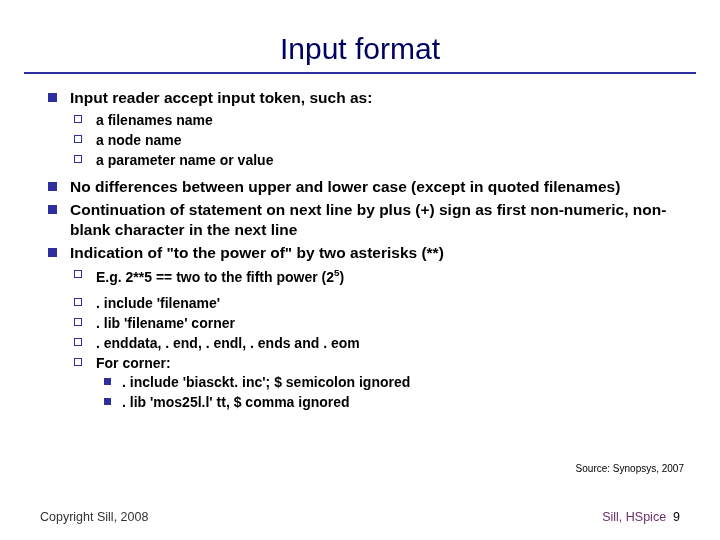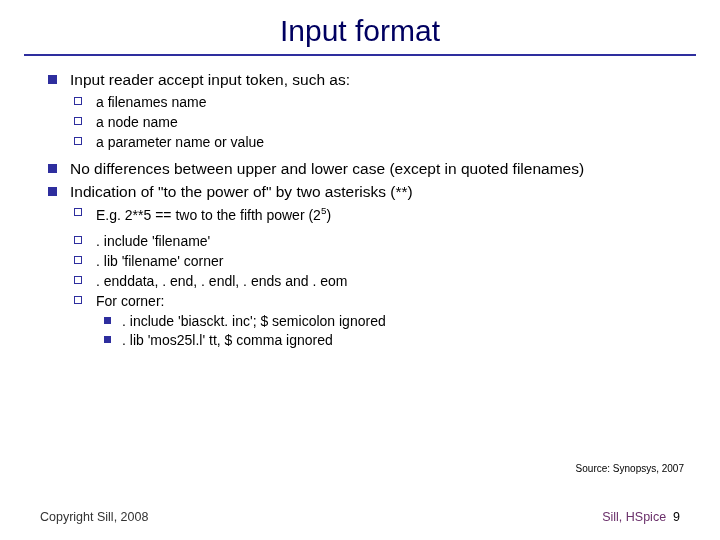--- a/index.html
+++ b/index.html
@@ -10,32 +10,33 @@
     font-family: Arial, Helvetica, sans-serif;
     background: #fff;
     color: #000;
     position: relative;
     overflow: hidden;
   }
   .title {
     text-align: center;
     font-size: 30px;
     color: #000060;
-    padding-top: 14px;
+    padding-top: 32px;
     padding-bottom: 6px;
   }
   .divider {
     height: 2px;
     background: #2e2e9e;
     margin: 0 24px 14px 24px;
   }
   .content {
     padding: 0 32px 0 48px;
     font-size: 15.5px;
     line-height: 1.35;
+    font-weight: bold;
   }
   .l1 {
     position: relative;
     padding-left: 22px;
     margin-bottom: 2px;
   }
   .l1::before {
     content: "";
     position: absolute;
     left: 0;
@@ -117,20 +118,21 @@
 <div class="content">
 
   <div class="l1">Input reader accept input token, such as:</div>
   <div class="l2">a filenames name</div>
   <div class="l2">a node name</div>
   <div class="l2">a parameter name or value</div>
 
   <div class="gap"></div>
 
   <div class="l1">No differences between upper and lower case (except in quoted filenames)</div>
+  <div class="l1">Continuation of statement on next line by plus (+) sign as first non-numeric, non-blank character in the next line</div>
   <div class="l1">Indication of "to the power of" by two asterisks (**)</div>
   <div class="l2">
     <span>E.g. 2**5 == two to the fifth power (2</span><sup>5</sup><span>)</span>
   </div>
 
   <div class="gap"></div>
 
   <div class="l2">. include 'filename'</div>
   <div class="l2">. lib 'filename' corner</div>
   <div class="l2">. enddata, . end, . endl, . ends and . eom</div>

